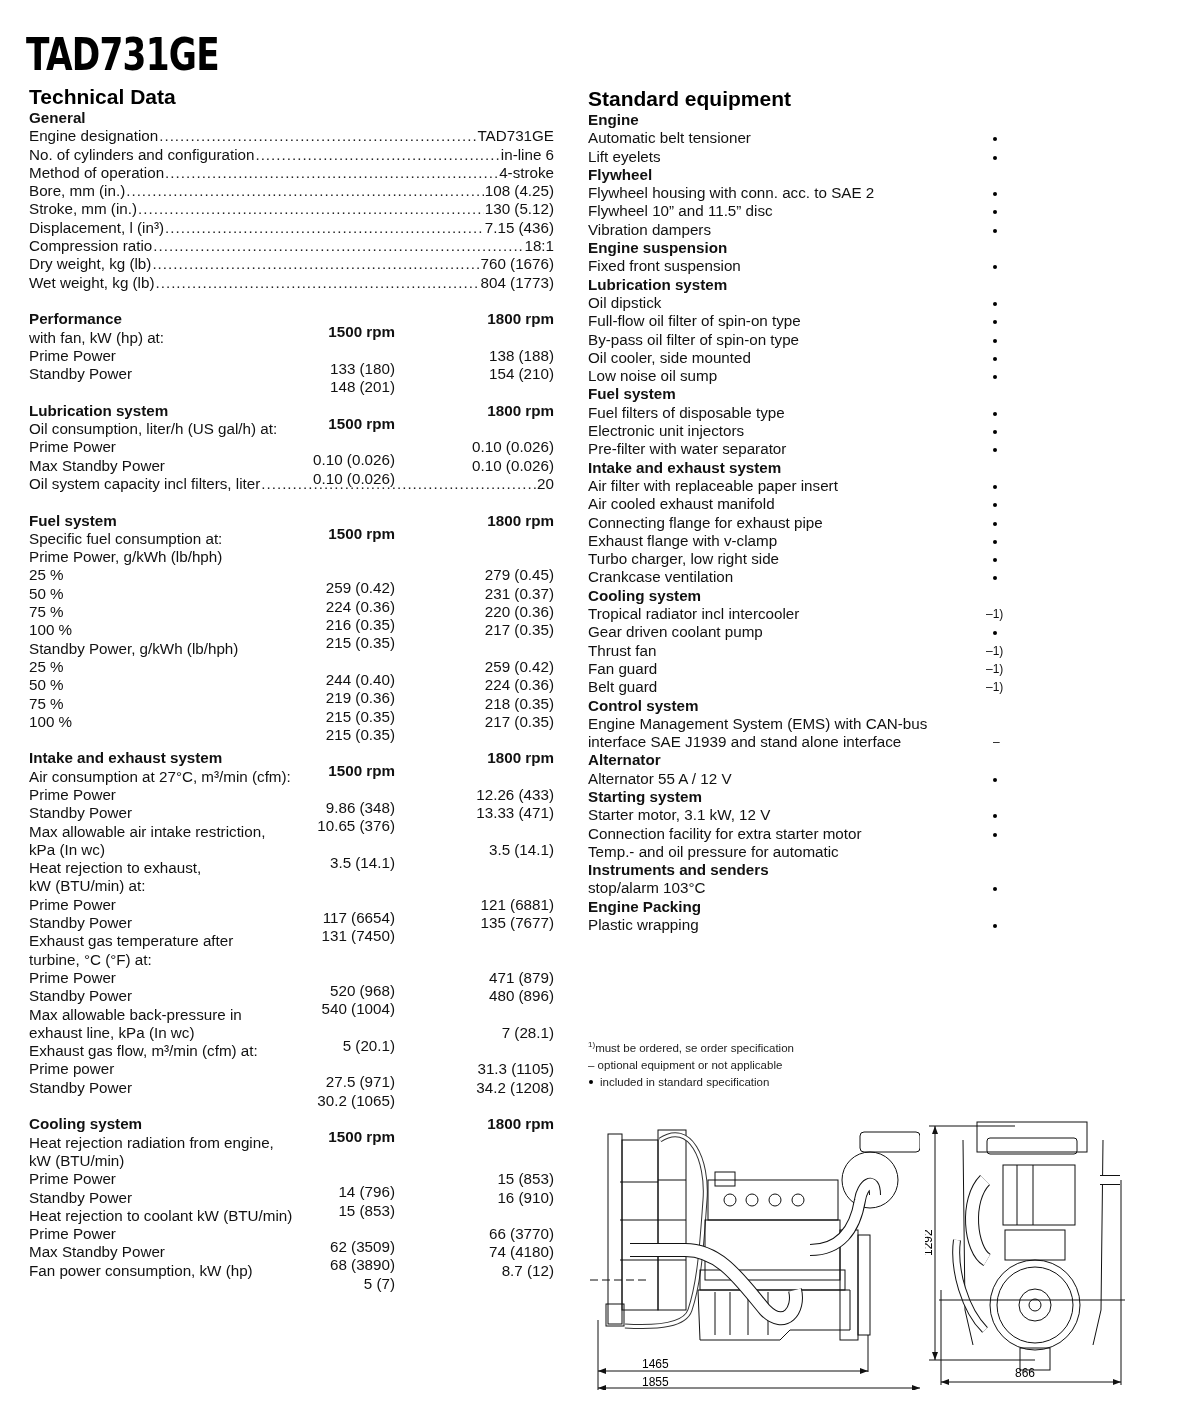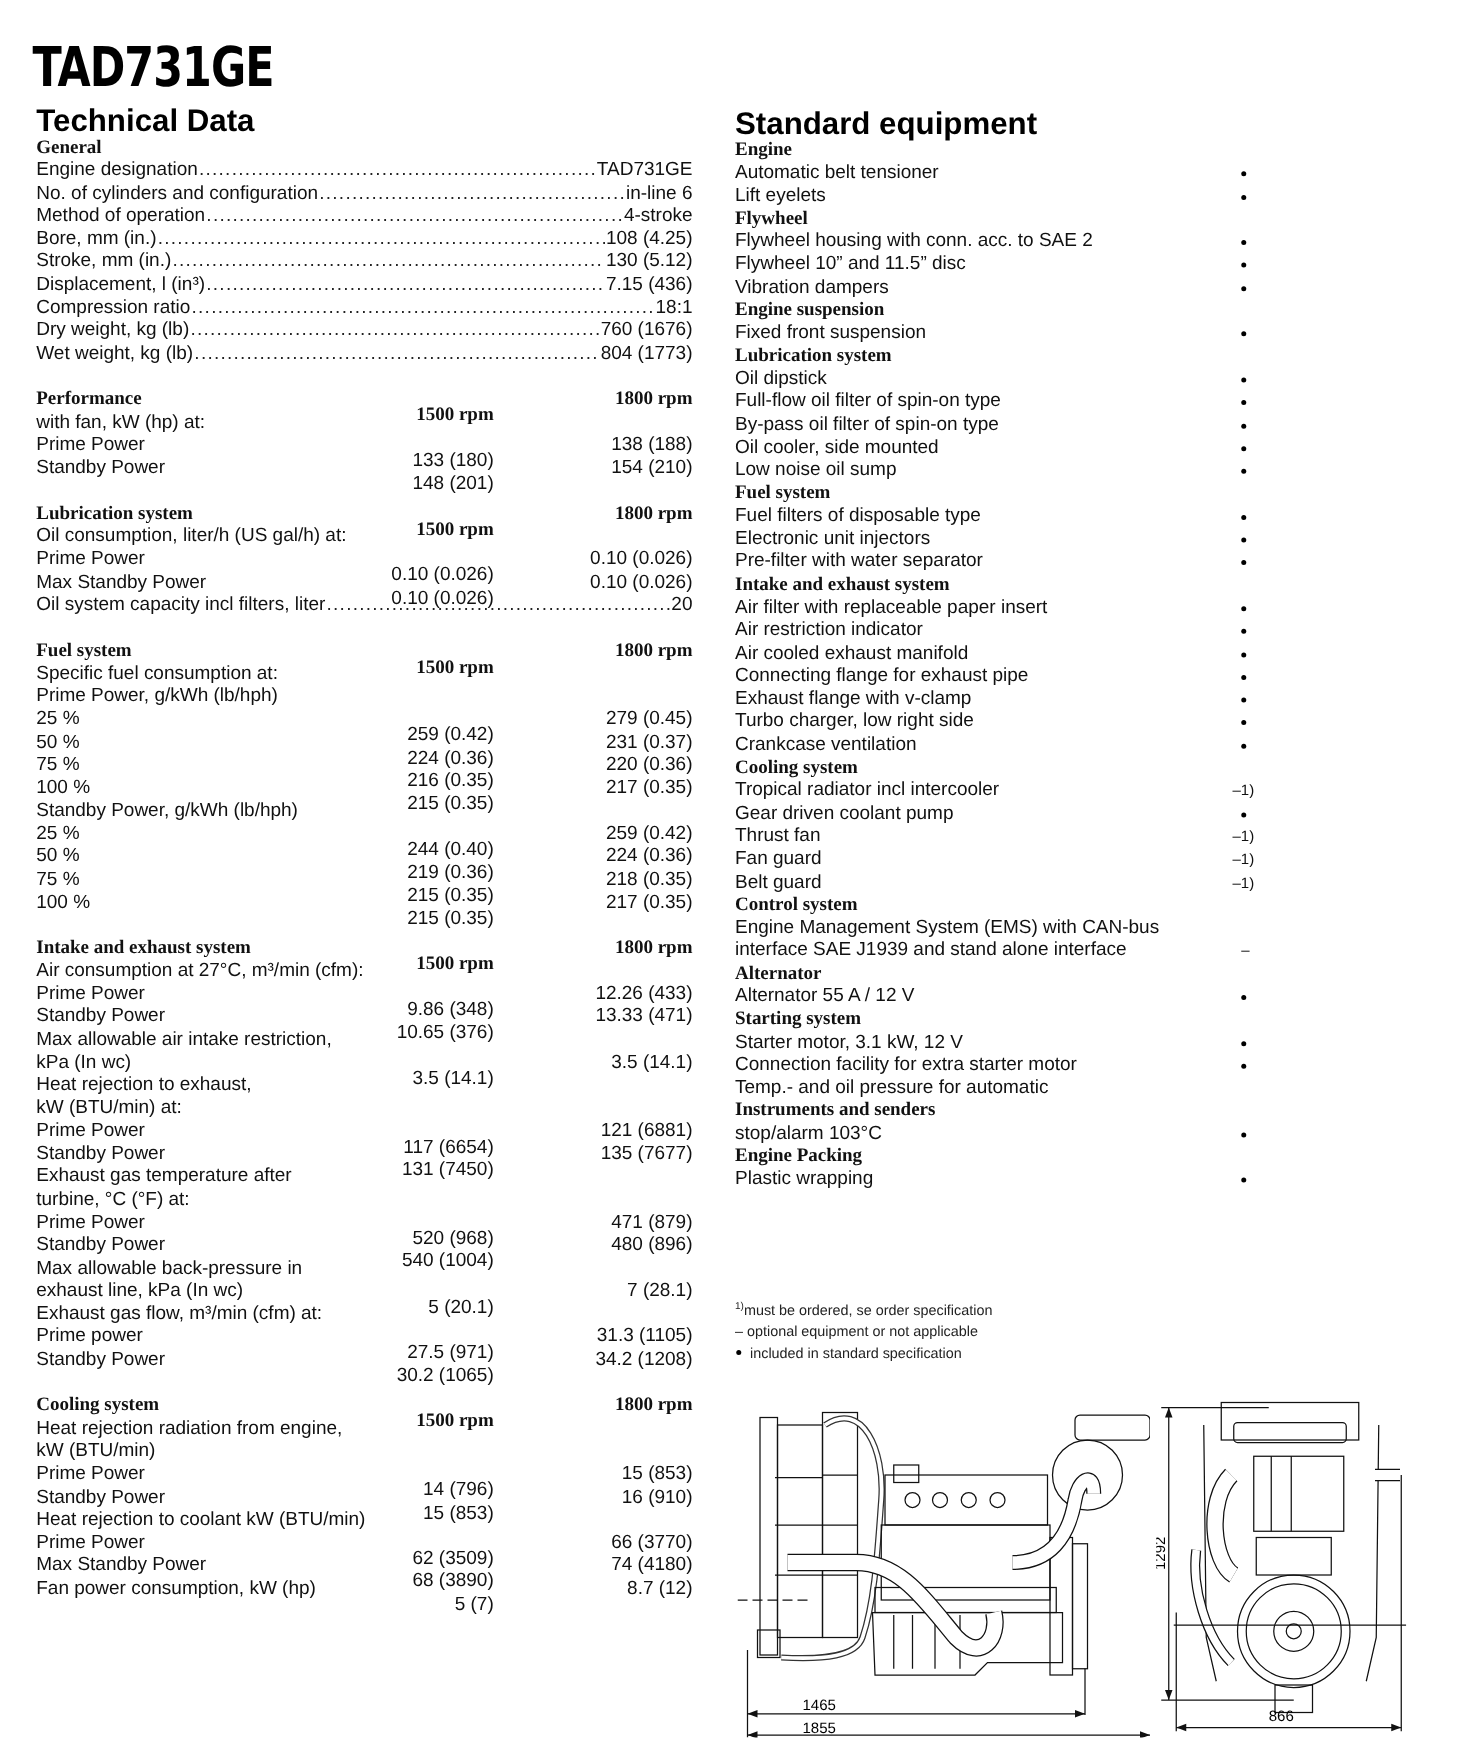--- a/index.html
+++ b/index.html
@@ -9,27 +9,27 @@
     color: #111;
   }
   .model-title {
     position: absolute; left: 26px; top: 30px;
     font-family: "DejaVu Sans", sans-serif; font-weight: bold;
     font-size: 44px; line-height: 50px; letter-spacing: -1px;
     transform: scaleX(0.78); transform-origin: left top;
     color: #000;
   }
   .h1 {
-    position: absolute; font-weight: bold; font-size: 25px; line-height: 26px; color: #000;
+    position: absolute; font-weight: bold; font-size: 21px; line-height: 26px; color: #000;
   }
   #left { position: absolute; left: 29px; top: 109px; width: 525px; }
   #right { position: absolute; left: 588px; top: 111px; width: 430px; }
 
   .row { position: relative; height: 18.3px; line-height: 18.3px; font-size: 15.2px; white-space: nowrap; }
-  .row.bold, .bold { font-weight: bold; font-family: Liberation Serif, serif; }
+  .row.bold, .bold { font-weight: bold; }
   .gap { height: 18.3px; }
 
   
   .leader { display: flex; align-items: baseline; }
   .leader .lbl { flex: 0 0 auto; }
   .leader .dots { flex: 1 1 auto; overflow: hidden; margin: 0 1px; letter-spacing: 1px; color: #222; }
   .leader .dots::before { content: "...................................................................................................................................................................................................."; }
   .leader .val { flex: 0 0 auto; }
 
   
@@ -192,21 +192,20 @@
     <div class="row eq"><span>Full-flow oil filter of spin-on type</span><span class="mark dot"></span></div>
     <div class="row eq"><span>By-pass oil filter of spin-on type</span><span class="mark dot"></span></div>
     <div class="row eq"><span>Oil cooler, side mounted</span><span class="mark dot"></span></div>
     <div class="row eq"><span>Low noise oil sump</span><span class="mark dot"></span></div>
     <div class="row bold">Fuel system</div>
     <div class="row eq"><span>Fuel filters of disposable type</span><span class="mark dot"></span></div>
     <div class="row eq"><span>Electronic unit injectors</span><span class="mark dot"></span></div>
     <div class="row eq"><span>Pre-filter with water separator</span><span class="mark dot"></span></div>
     <div class="row bold">Intake and exhaust system</div>
     <div class="row eq"><span>Air filter with replaceable paper insert</span><span class="mark dot"></span></div>
-    <div class="row eq"><span>Air restriction indicator</span><span class="mark dot"></span></div>
     <div class="row eq"><span>Air cooled exhaust manifold</span><span class="mark dot"></span></div>
     <div class="row eq"><span>Connecting flange for exhaust pipe</span><span class="mark dot"></span></div>
     <div class="row eq"><span>Exhaust flange with v-clamp</span><span class="mark dot"></span></div>
     <div class="row eq"><span>Turbo charger, low right side</span><span class="mark dot"></span></div>
     <div class="row eq"><span>Crankcase ventilation</span><span class="mark dot"></span></div>
     <div class="row bold">Cooling system</div>
     <div class="row eq"><span>Tropical radiator incl intercooler</span><span class="mark note">–1)</span></div>
     <div class="row eq"><span>Gear driven coolant pump</span><span class="mark dot"></span></div>
     <div class="row eq"><span>Thrust fan</span><span class="mark note">–1)</span></div>
     <div class="row eq"><span>Fan guard</span><span class="mark note">–1)</span></div>

